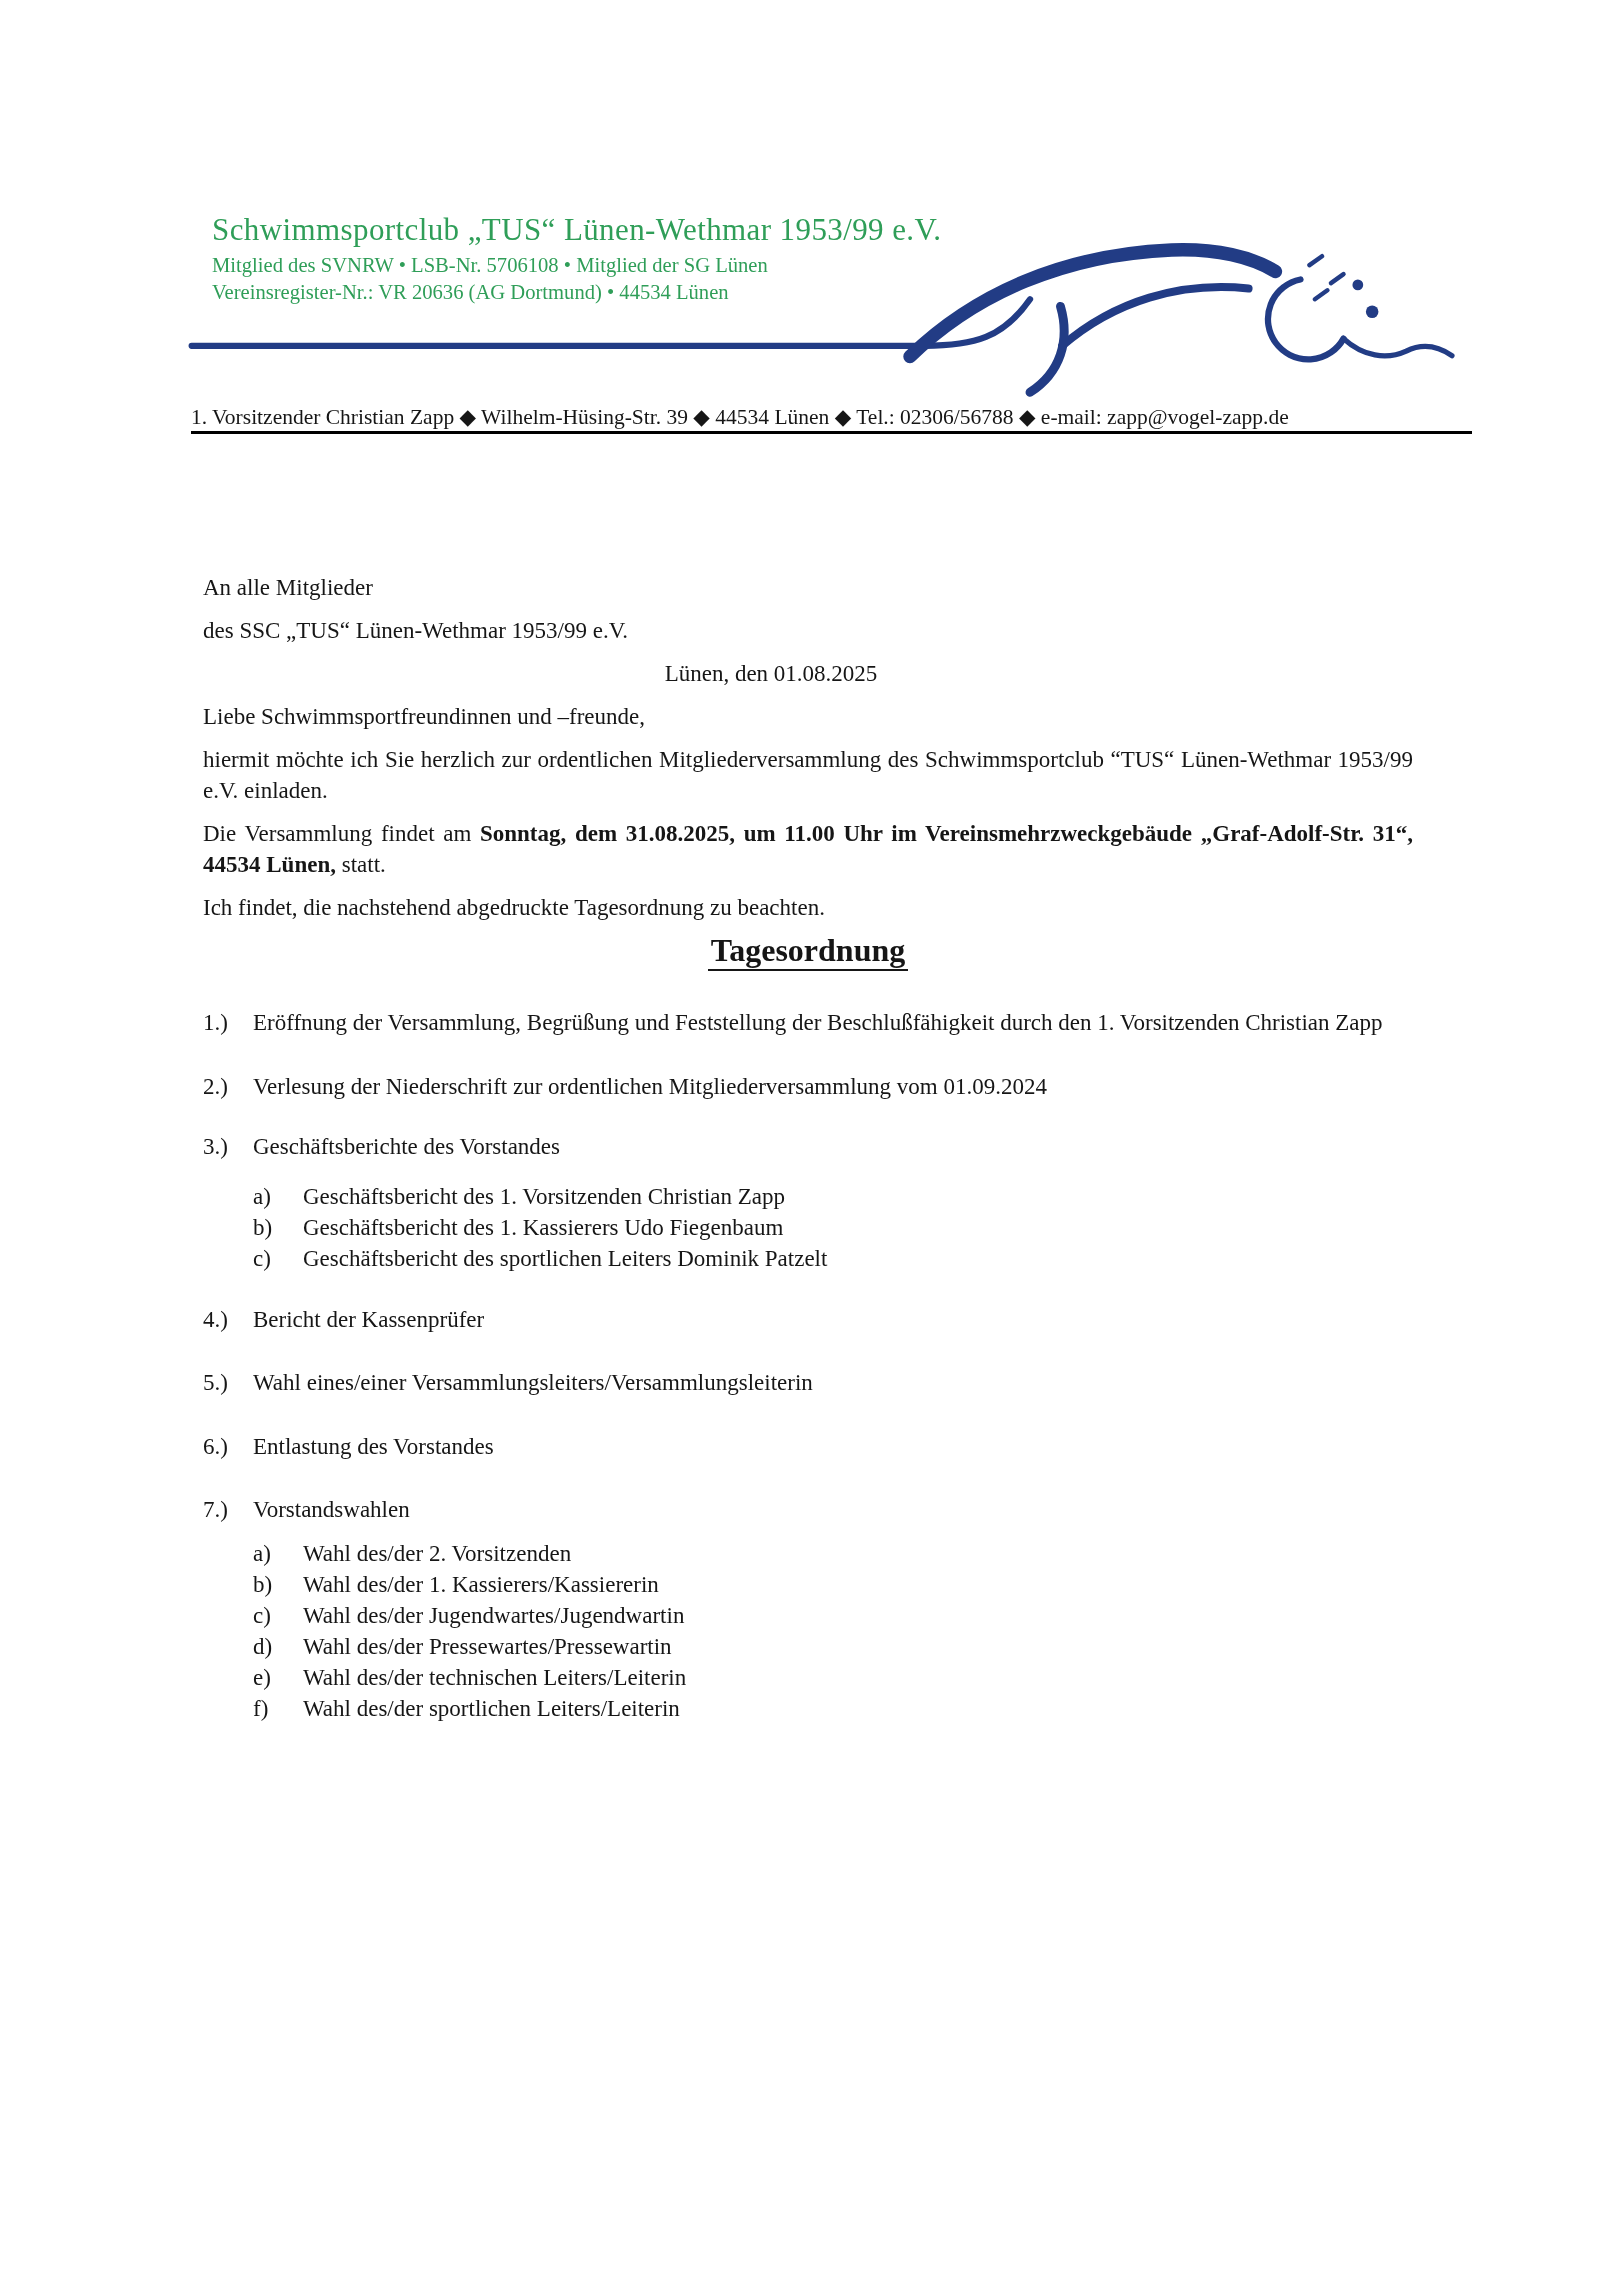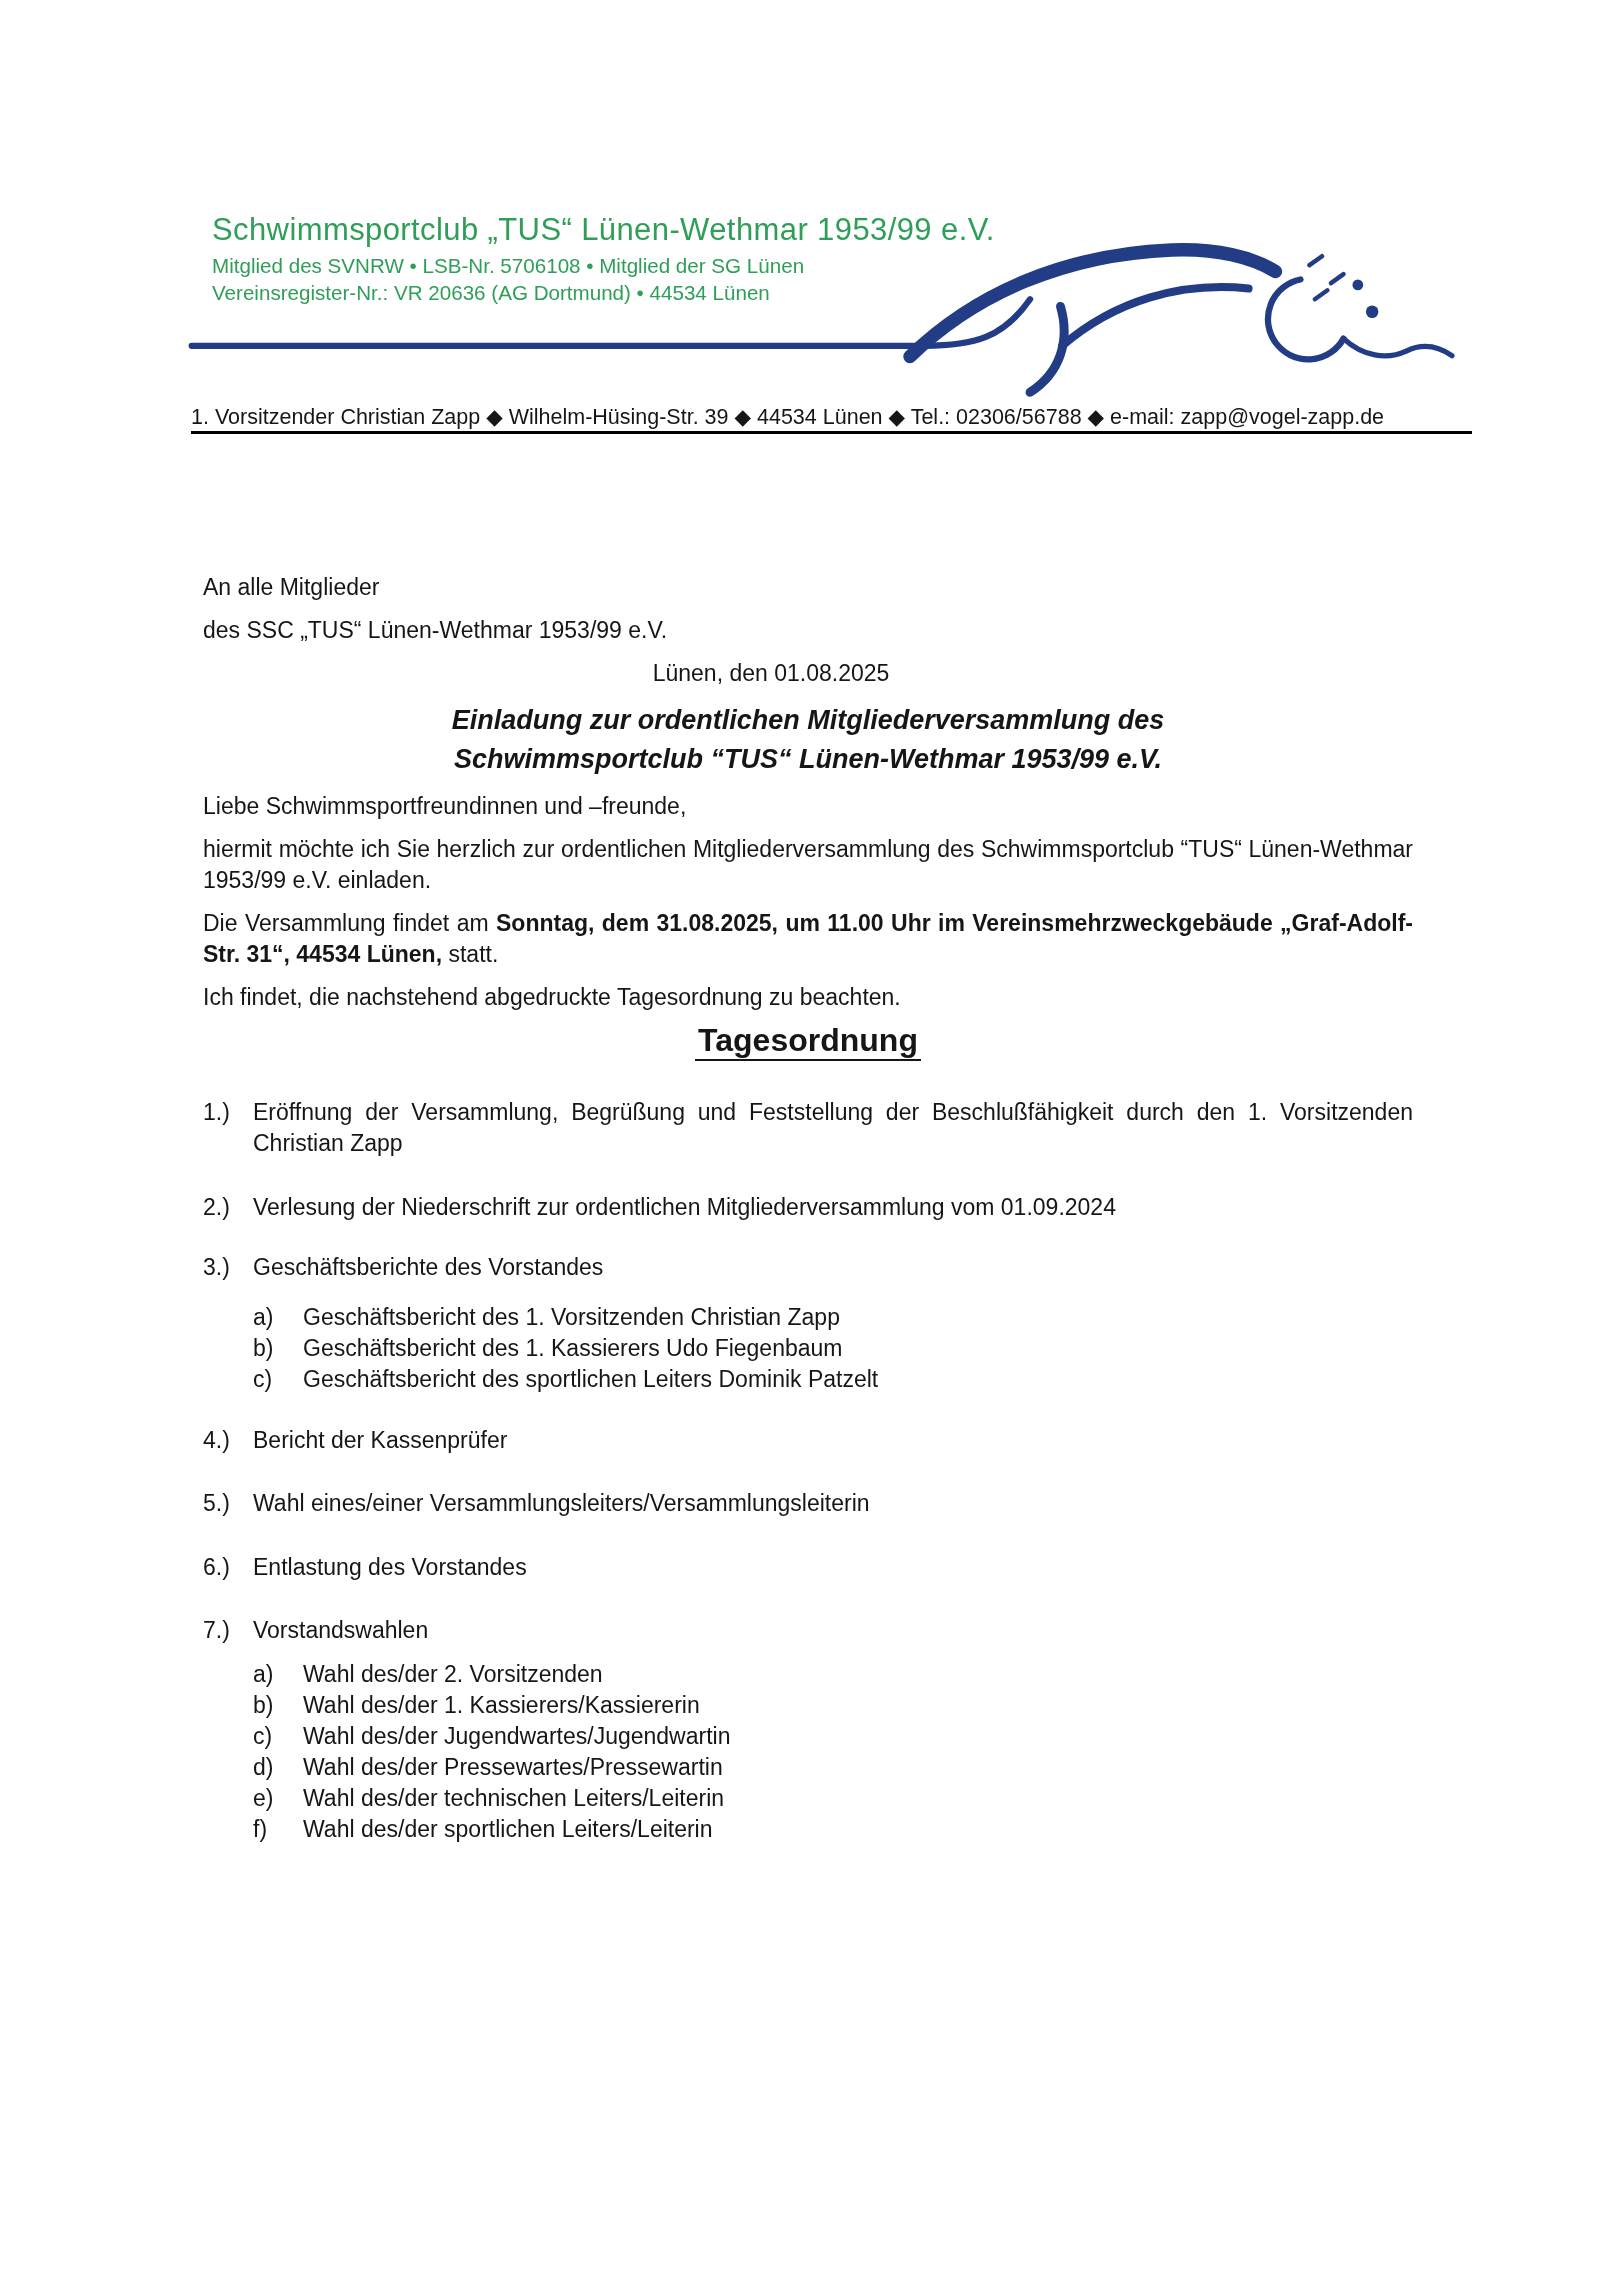--- a/index.html
+++ b/index.html
@@ -1,21 +1,21 @@
 <!DOCTYPE html>
 <html style="font-size:14.3px"><head>
 <meta charset="utf-8">
 <style>
   html, body { margin: 0; padding: 0; background: #ffffff; }
   .page {
     position: relative;
     width: 1614px;
     height: 2293px;
     background: #ffffff;
-    font-family: Liberation Sans, sans-serif;
+    font-family: Liberation Serif, serif;
     color: #161616;
     overflow: hidden;
   }
   
   .masthead {
     position: absolute;
     left: 212px;
     top: 212px;
     color: #2f9e58;
   }
@@ -145,24 +145,20 @@
 
   <div class="contact">1. Vorsitzender Christian Zapp ◆ Wilhelm-Hüsing-Str. 39 ◆ 44534 Lünen ◆ Tel.: 02306/56788 ◆ e-mail: zapp@vogel-zapp.de</div>
 
   <div class="letter">
 
     <div>An alle Mitglieder</div>
     <div class="mt14">des SSC „TUS“ Lünen-Wethmar 1953/99 e.V.</div>
 
     <div class="dateline mt73">Lünen, den 01.08.2025</div>
 
-    <div class="doc-title mt113">
-      <div>Einladung zur ordentlichen Mitgliederversammlung des</div>
-      <div>Schwimmsportclub “TUS“ Lünen-Wethmar 1953/99 e.V.</div>
-    </div>
 
     <div class="mt94">Liebe Schwimmsportfreundinnen und –freunde,</div>
 
     <div class="justify mt35">hiermit möchte ich Sie herzlich zur ordentlichen Mitgliederversammlung des Schwimmsportclub “TUS“ Lünen-Wethmar 1953/99 e.V. einladen.</div>
 
     <div class="justify mt38"><span>Die Versammlung findet am </span><span class="bold">Sonntag, dem 31.08.2025, um 11.00 Uhr im Vereinsmehrzweckgebäude „Graf-Adolf-Str. 31“, 44534 Lünen,</span><span> statt.</span></div>
 
     <div class="mt29">Ich findet, die nachstehend abgedruckte Tagesordnung zu beachten.</div>
 
     <div class="agenda-heading mt31">

